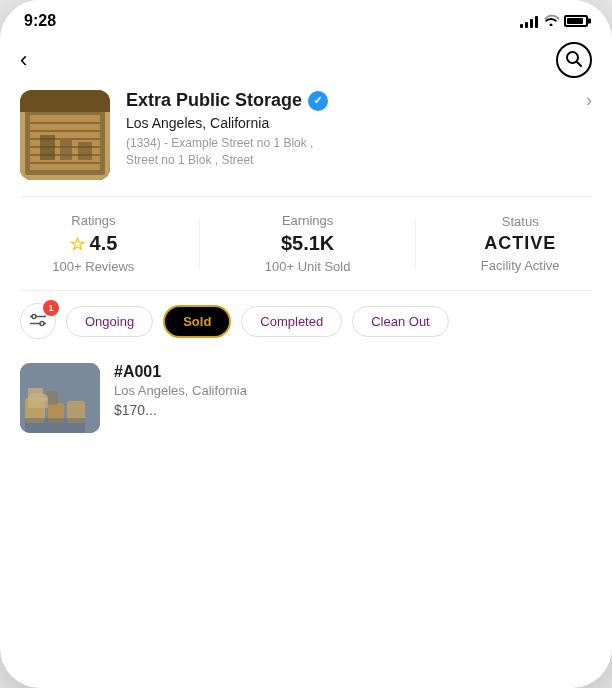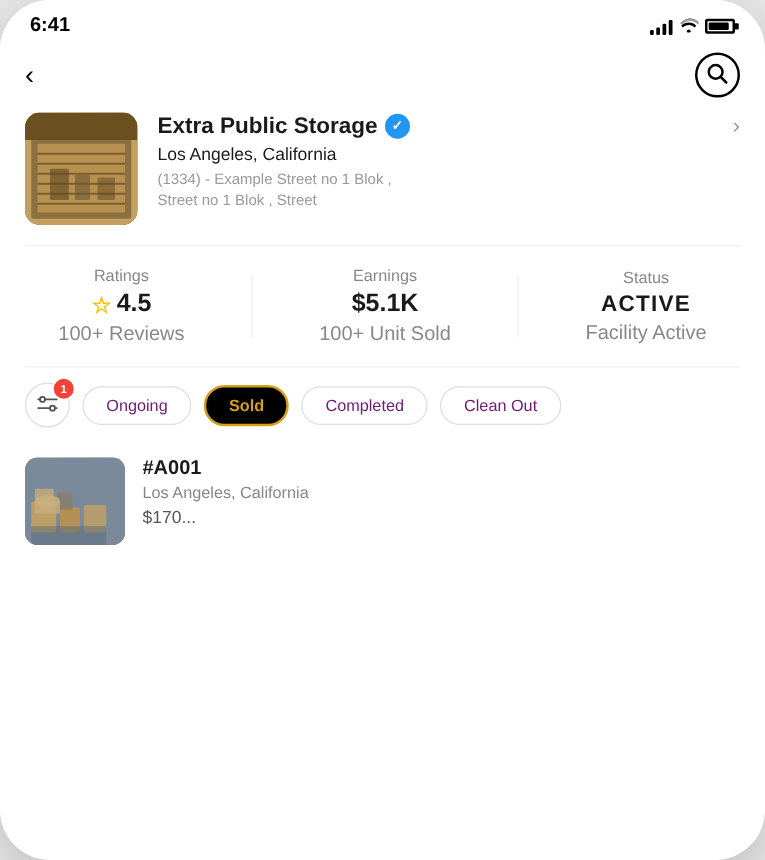--- a/index.html
+++ b/index.html
@@ -244,21 +244,21 @@
       color: #1a1a1a;
       letter-spacing: 1px;
     }
 
     .star-icon {
       color: #f5c518;
       font-size: 18px;
     }
 
     .stat-sub {
-      font-size: 16px;
+      font-size: 13px;
       color: #888;
     }
 
     .stat-divider {
       width: 1px;
       height: 50px;
       background: #f0f0f0;
     }
 
     .filter-row {
@@ -366,21 +366,21 @@
       margin-top: 4px;
       font-weight: 500;
     }
   </style>
 </head>
 <body>
 
 <div class="phone-frame">
 
   <div class="status-bar">
-    <span class="status-time">6:41</span>
+    <span class="status-time">9:28</span>
     <div class="status-icons">
       <div class="signal-bars">
         <div class="signal-bar" style="height:4px"></div>
         <div class="signal-bar" style="height:6px"></div>
         <div class="signal-bar" style="height:9px"></div>
         <div class="signal-bar" style="height:12px"></div>
       </div>
       <span class="wifi-icon">
         <svg width="16" height="13" viewBox="0 0 16 13">
           <path d="M8 10.5a1.5 1.5 0 1 1 0 3 1.5 1.5 0 0 1 0-3z" fill="#000"></path>

